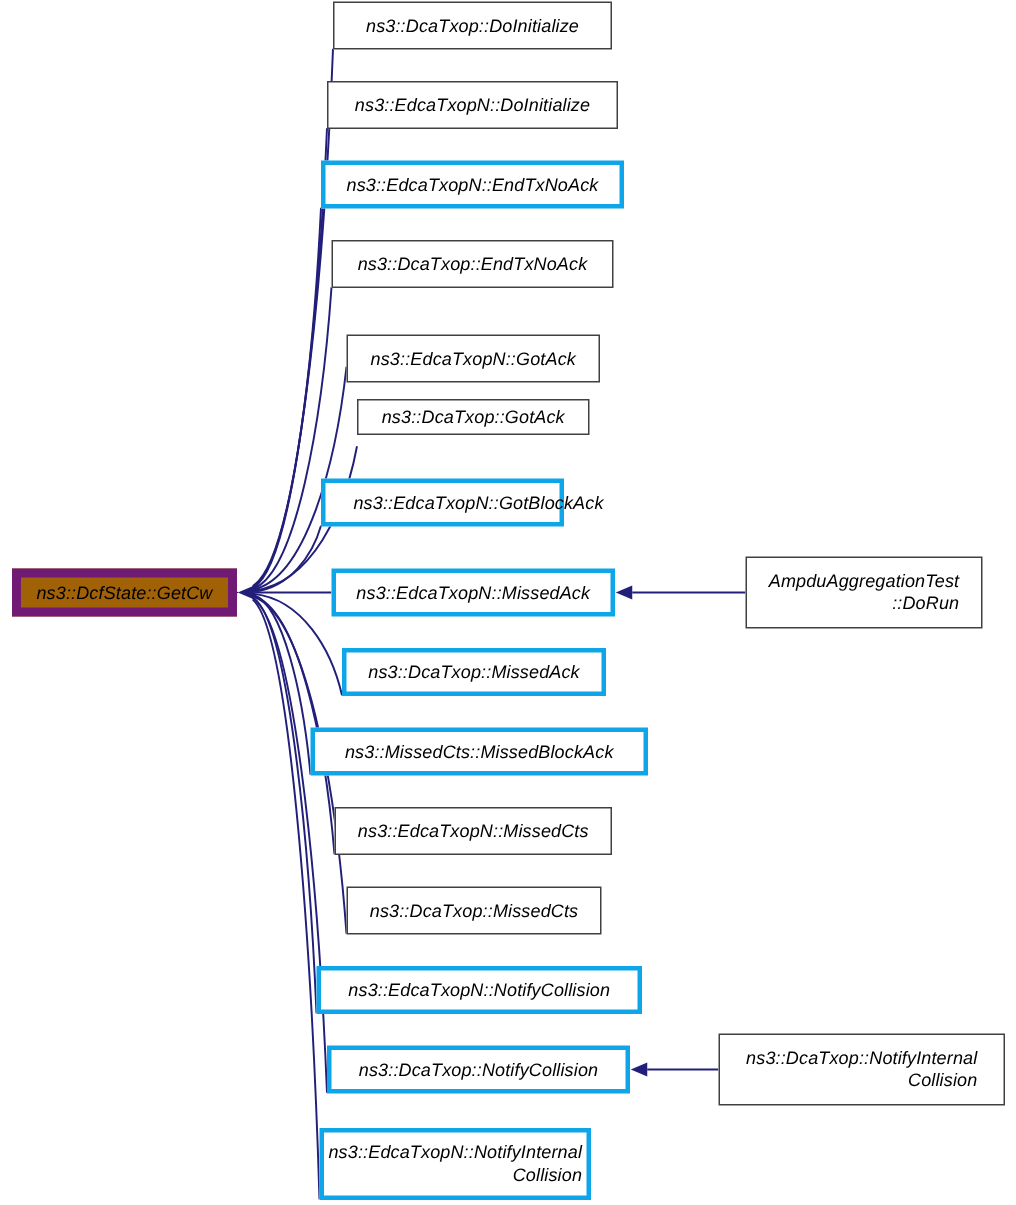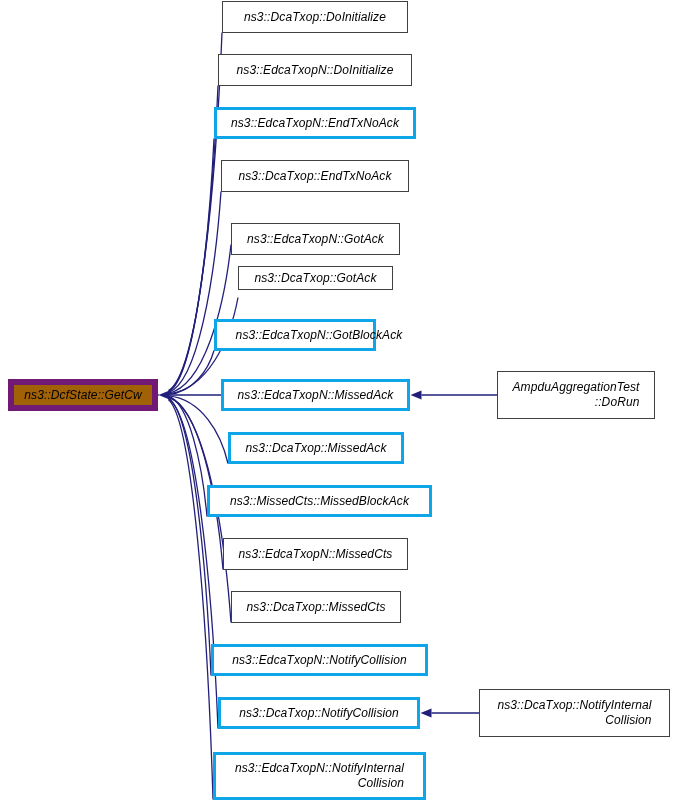--- a/index.html
+++ b/index.html
@@ -103,20 +103,20 @@
       <div class="node" style="left: 231px; top: 223px; width: 169px; height: 32px;"><span class="node-label">ns3::EdcaTxopN::GotAck</span></div>
       <div class="node" style="left: 238px; top: 266px; width: 155px; height: 24px;"><span class="node-label">ns3::DcaTxop::GotAck</span></div>
       <div class="node hl" style="left: 214px; top: 319px; width: 162px; height: 32px; padding-left: 48px;"><span class="node-label">ns3::EdcaTxopN::GotBlockAck</span></div>
       <div class="node hl" style="left: 221px; top: 379px; width: 189px; height: 32px;"><span class="node-label">ns3::EdcaTxopN::MissedAck</span></div>
       <div class="node hl" style="left: 228px; top: 432px; width: 176px; height: 32px;"><span class="node-label">ns3::DcaTxop::MissedAck</span></div>
       <div class="node hl" style="left: 207px; top: 485px; width: 225px; height: 32px;"><span class="node-label">ns3::MissedCts::MissedBlockAck</span></div>
       <div class="node" style="left: 223px; top: 538px; width: 185px; height: 32px;"><span class="node-label">ns3::EdcaTxopN::MissedCts</span></div>
       <div class="node" style="left: 231px; top: 591px; width: 170px; height: 32px;"><span class="node-label">ns3::DcaTxop::MissedCts</span></div>
       <div class="node hl" style="left: 211px; top: 644px; width: 217px; height: 32px;"><span class="node-label">ns3::EdcaTxopN::NotifyCollision</span></div>
       <div class="node hl" style="left: 218px; top: 697px; width: 202px; height: 32px;"><span class="node-label">ns3::DcaTxop::NotifyCollision</span></div>
-      <div class="node hl" style="left: 213px; top: 752px; width: 213px; height: 48px;"><span class="node-label">ns3::EdcaTxopN::NotifyInternal
+      <div class="node hl" style="left: 213px; top: 752px; width: 181px; height: 48px;"><span class="node-label">ns3::EdcaTxopN::NotifyInternal
 Collision</span></div>
       <div class="node" style="left: 497px; top: 371px; width: 158px; height: 48px;"><span class="node-label">AmpduAggregationTest
 ::DoRun</span></div>
       <div class="node" style="left: 479px; top: 689px; width: 191px; height: 48px;"><span class="node-label">ns3::DcaTxop::NotifyInternal
 Collision</span></div>
     </div>
 </div>
 
 </body></html>

